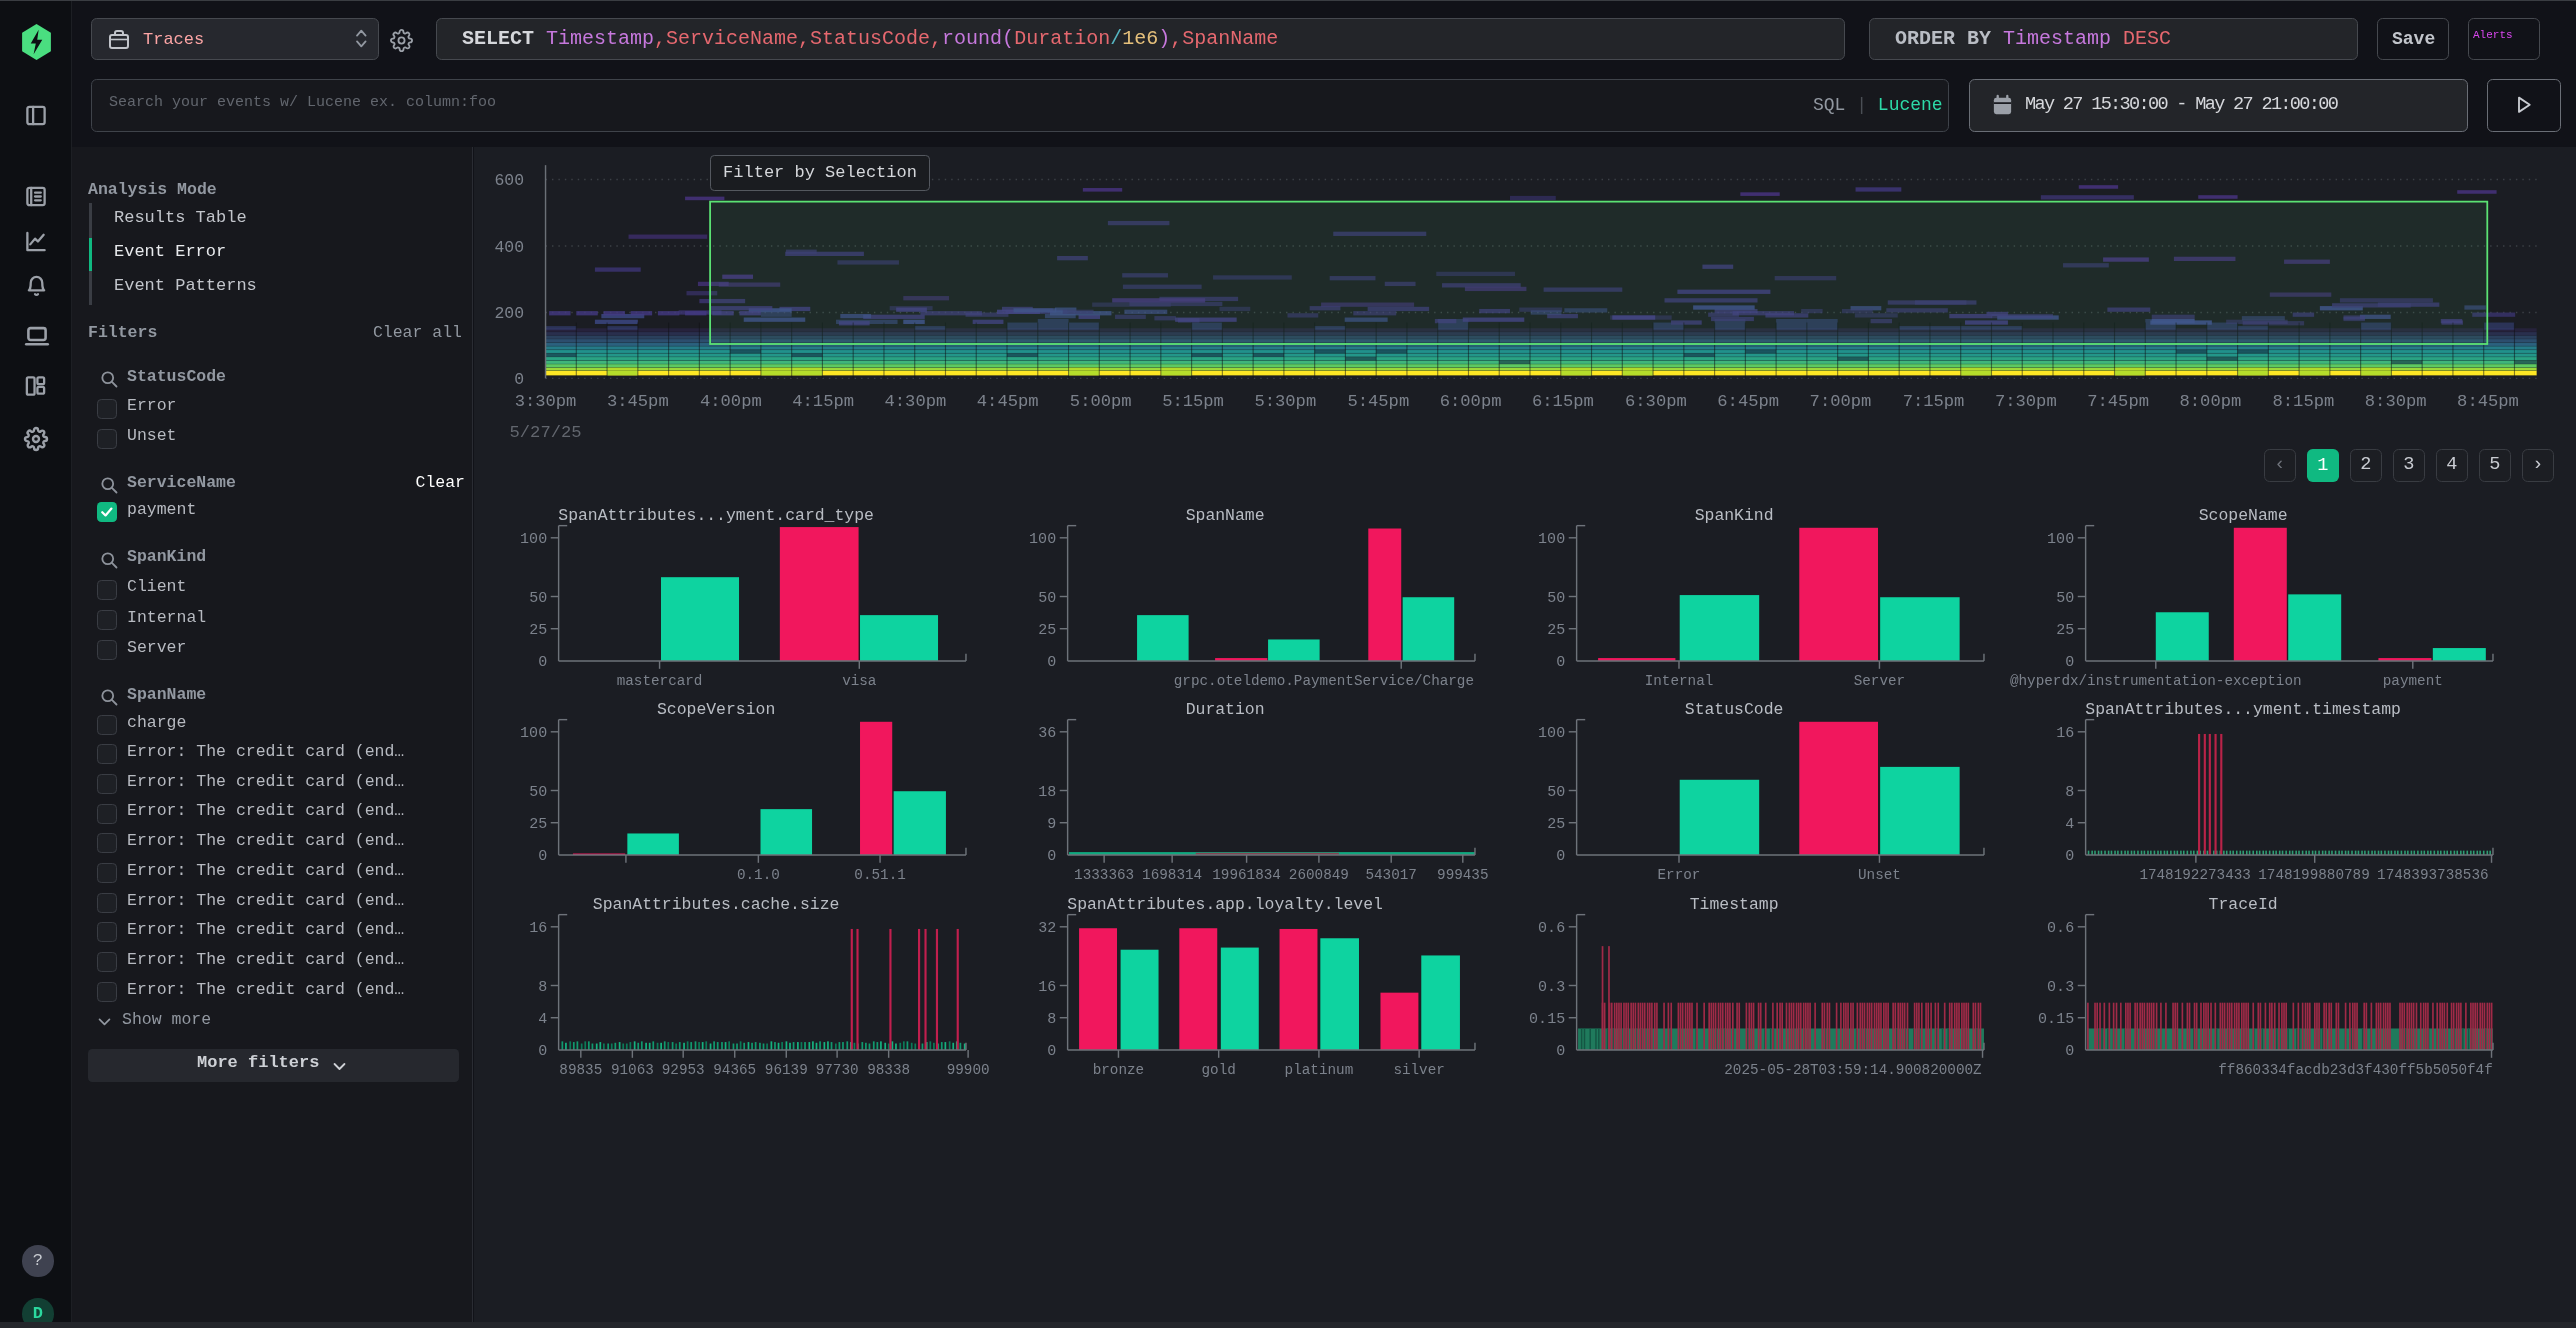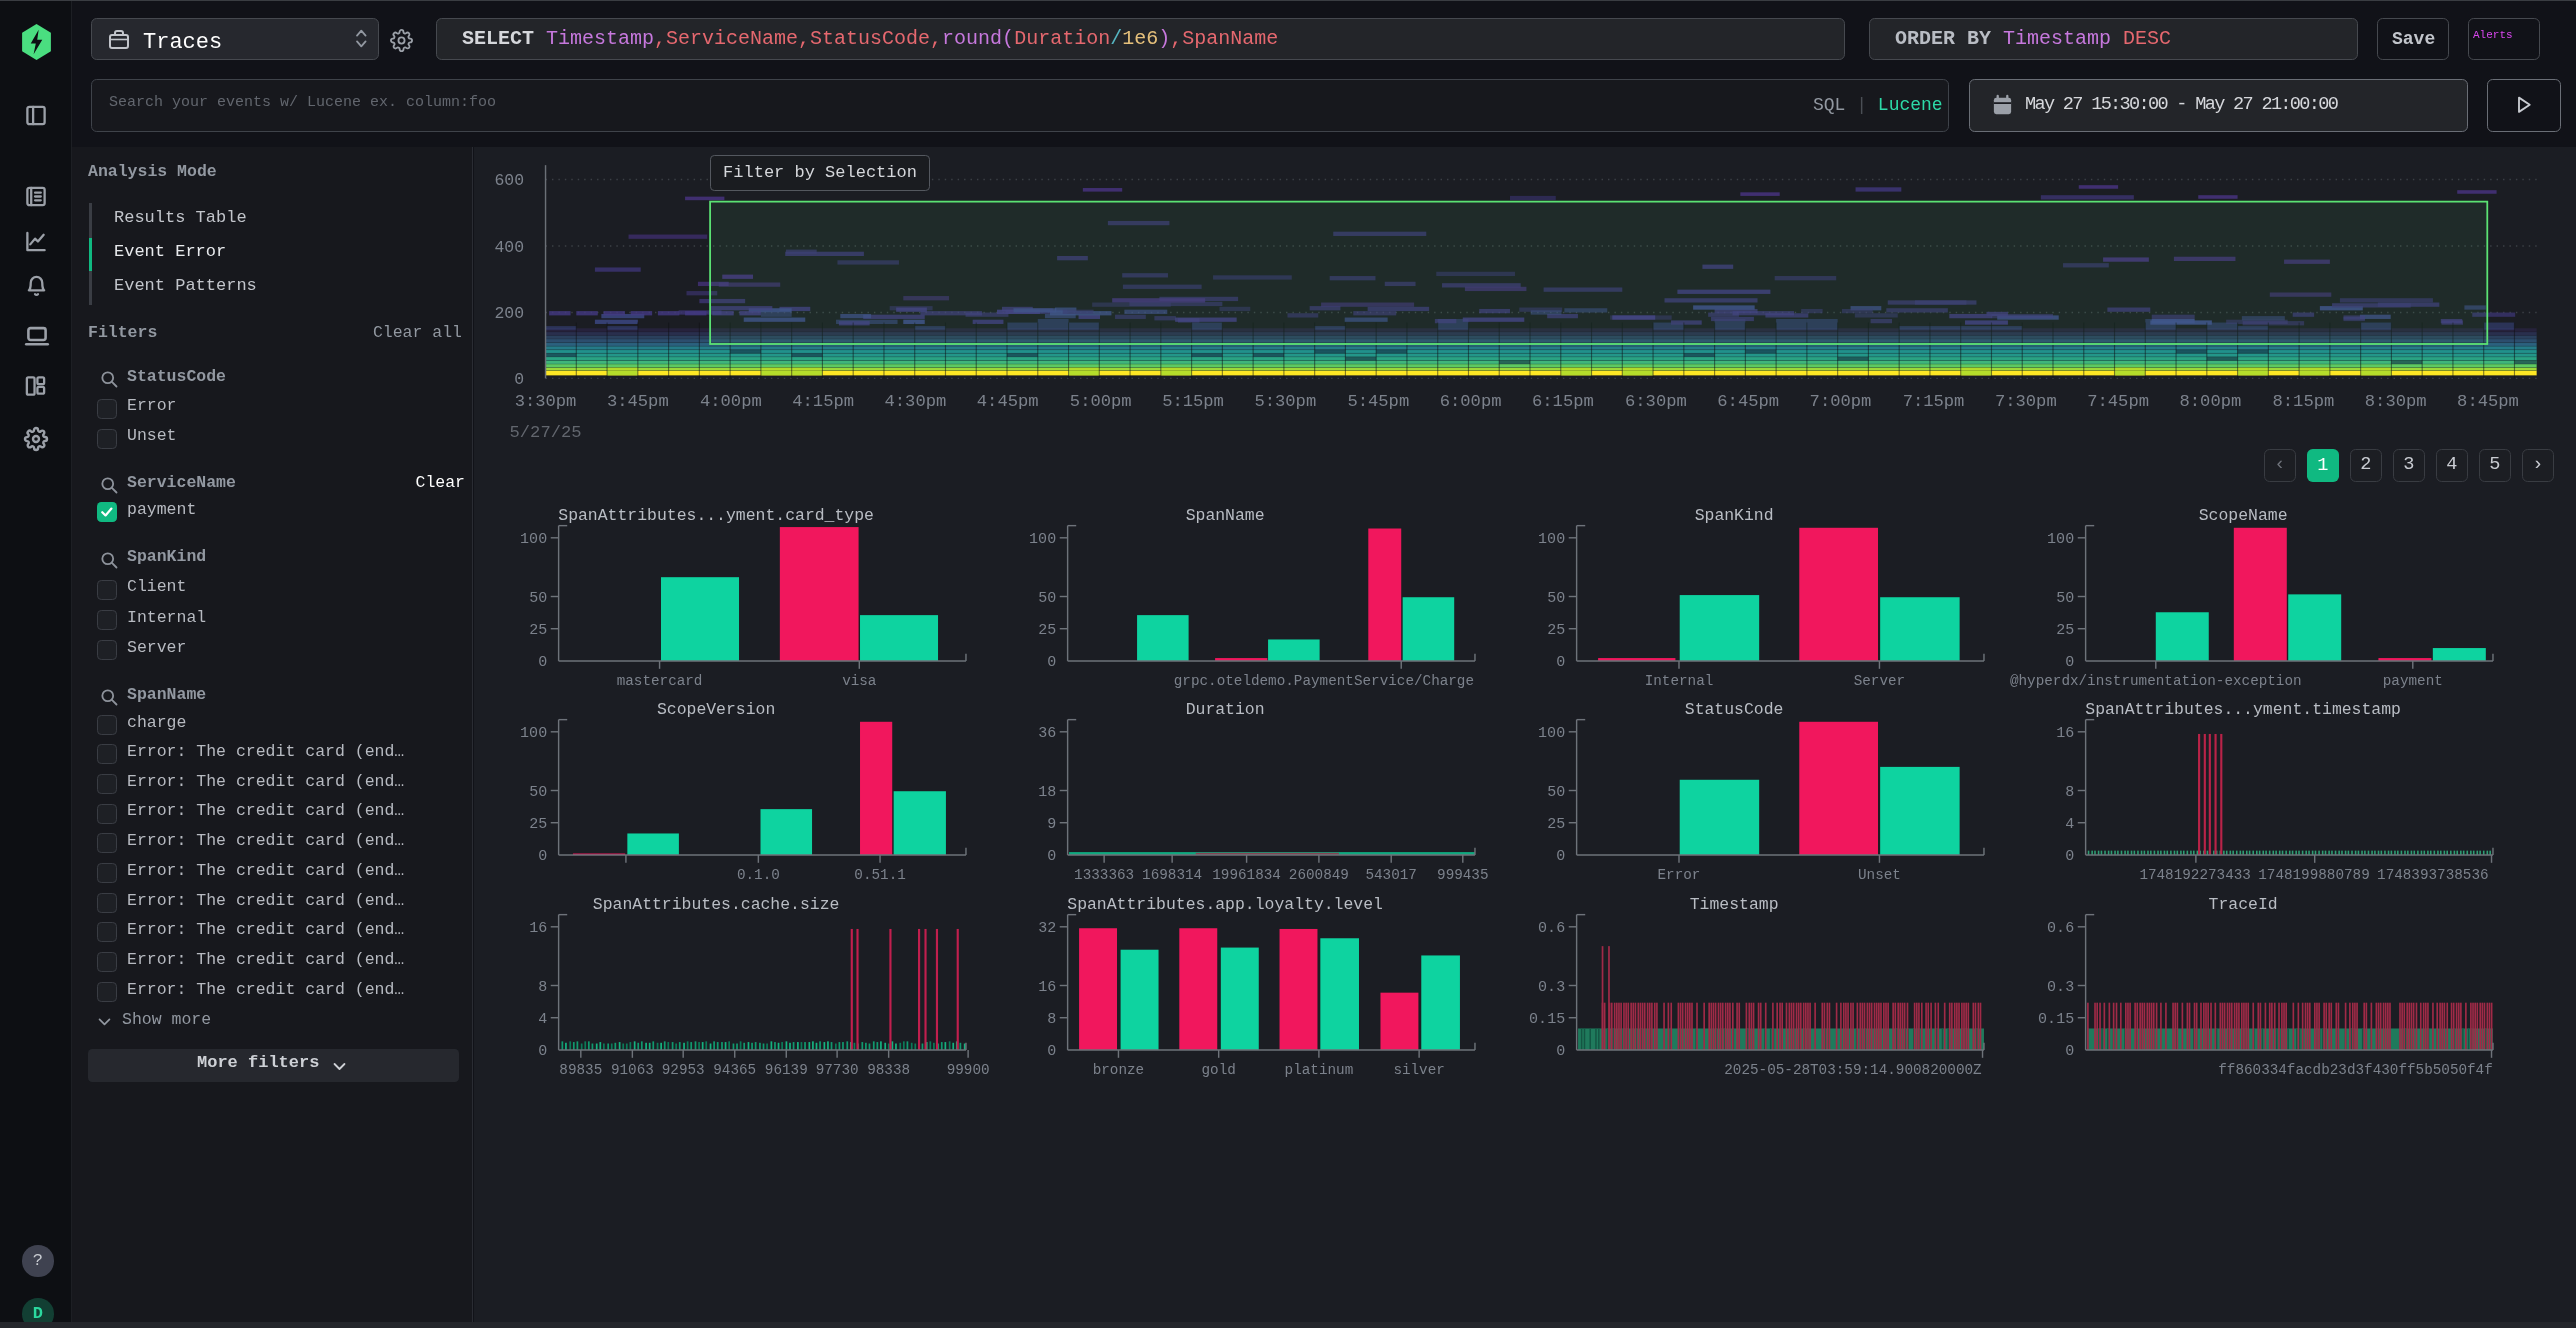--- a/index.html
+++ b/index.html
@@ -63,21 +63,21 @@
 <div class="abs" style="left:22px;top:1245px;width:31.5px;height:31.5px;border-radius:50%;background:#3f4250;color:#c9ccd2;font-size:17px;text-align:center;line-height:31.5px">?</div>
 <div class="abs" style="left:22px;top:1298px;width:31.5px;height:31.5px;border-radius:50%;background:#123f33;color:#2bd99f;font-size:17px;font-weight:bold;text-align:center;line-height:31.5px">D</div>
 <div class="box" style="left:91px;top:18px;width:288px;height:42px;background:#26282e"></div>
 <svg class="abs" style="left:106px;top:26.5px" width="26" height="24" viewBox="0 0 24 24">
     <g fill="none" stroke="#c2c5cb" stroke-width="2">
       <rect x="3" y="8" width="18" height="13" rx="2"></rect>
       <path d="M3 12.5 L21 12.5" stroke-width="1.6"></path>
       <path d="M8 8 L8 6 a2 2 0 0 1 2-2 h4 a2 2 0 0 1 2 2 L16 8"></path>
     </g>
   </svg>
-<div class="lbl" style="left:143px;top:30px;font-size:22px;color:#ffffff">Traces</div>
+<div class="lbl" style="left:143px;top:30px;font-size:17px;color:#fca5a5">Traces</div>
 <svg class="abs" style="left:352px;top:27px" width="18.6" height="23" viewBox="0 0 26 32">
     <g fill="none" stroke="#9298a1" stroke-width="2.5" stroke-linecap="round" stroke-linejoin="round">
       <path d="M7 12 L13 5 L19 12"></path>
       <path d="M7 20 L13 27 L19 20"></path>
     </g>
   </svg>
 <svg class="abs" style="left:390px;top:29px" width="23" height="23" viewBox="0 0 24 24">
     <g fill="none" stroke="#9ba0a8" stroke-width="1.9">
 <circle cx="12" cy="12" r="3.2"></circle>
 <path d="M19.4 15a1.65 1.65 0 0 0 .33 1.82l.06.06a2 2 0 1 1-2.83 2.83l-.06-.06a1.65 1.65 0 0 0-1.82-.33 1.65 1.65 0 0 0-1 1.51V21a2 2 0 1 1-4 0v-.09A1.65 1.65 0 0 0 9 19.4a1.65 1.65 0 0 0-1.82.33l-.06.06a2 2 0 1 1-2.83-2.83l.06-.06a1.65 1.65 0 0 0 .33-1.82 1.65 1.65 0 0 0-1.51-1H3a2 2 0 1 1 0-4h.09A1.65 1.65 0 0 0 4.6 9a1.65 1.65 0 0 0-.33-1.82l-.06-.06a2 2 0 1 1 2.83-2.83l.06.06a1.65 1.65 0 0 0 1.82.33H9a1.65 1.65 0 0 0 1-1.51V3a2 2 0 1 1 4 0v.09a1.65 1.65 0 0 0 1 1.51 1.65 1.65 0 0 0 1.82-.33l.06-.06a2 2 0 1 1 2.83 2.83l-.06.06a1.65 1.65 0 0 0-.33 1.82V9a1.65 1.65 0 0 0 1.51 1H21a2 2 0 1 1 0 4h-.09a1.65 1.65 0 0 0-1.51 1z"></path>
@@ -99,21 +99,21 @@
 <path d="M7 2 L7 6 M17 2 L17 6" stroke="#9ba0a8" stroke-width="2.4" stroke-linecap="round"></path>
 <rect x="3" y="4" width="18" height="17" rx="2.5" fill="#9ba0a8"></rect>
 <rect x="3" y="8.6" width="18" height="1.8" fill="#17181d"></rect>
 </svg>
 <div class="lbl" style="left:2025px;top:94px;font-size:18.6px;letter-spacing:-1.7px;color:#d5d7db">May 27 15:30:00 - May 27 21:00:00</div>
 <div class="abs" style="left:2487px;top:79px;width:74px;height:53px;border:1.4px solid #6a6e76;border-radius:5.7px"></div>
 <svg class="abs" style="left:2514px;top:94px" width="20" height="21.5" viewBox="0 0 28 30">
     <path d="M7 5 L22 15 L7 25 Z" fill="none" stroke="#c9ccd2" stroke-width="2.6" stroke-linejoin="round"></path>
   </svg>
 <div class="abs" style="left:72px;top:147px;width:401px;height:1181px;background:#17181d;border-right:1.4px solid #2a2c33"></div>
-<div class="lbl" style="left:88px;top:162px;font-size:16.5px;font-weight:bold;color:#9298a1">Analysis Mode</div>
+<div class="lbl" style="left:88px;top:180px;font-size:16.5px;font-weight:bold;color:#9298a1">Analysis Mode</div>
 <div class="abs" style="left:89px;top:203px;width:2.9px;height:102px;background:#3a3d44"></div>
 <div class="abs" style="left:89px;top:238px;width:2.9px;height:33px;background:#10b981"></div>
 <div class="lbl" style="left:114px;top:208px;font-size:17px;color:#c2c5cb">Results Table</div>
 <div class="lbl" style="left:114px;top:242px;font-size:17px;color:#e8eaed">Event Error</div>
 <div class="lbl" style="left:114px;top:276px;font-size:17px;color:#c2c5cb">Event Patterns</div>
 <div class="lbl" style="left:88px;top:323px;font-size:16.5px;font-weight:bold;color:#9298a1">Filters</div>
 <div class="lbl" style="right:2114px;top:323px;font-size:16.5px;color:#9298a1">Clear all</div>
 <svg class="abs" style="left:99px;top:369px" width="20" height="20" viewBox="0 0 24 24">
     <g fill="none" stroke="#8d929b" stroke-width="2.2" stroke-linecap="round">
       <circle cx="10.5" cy="10.5" r="6.5"></circle>

